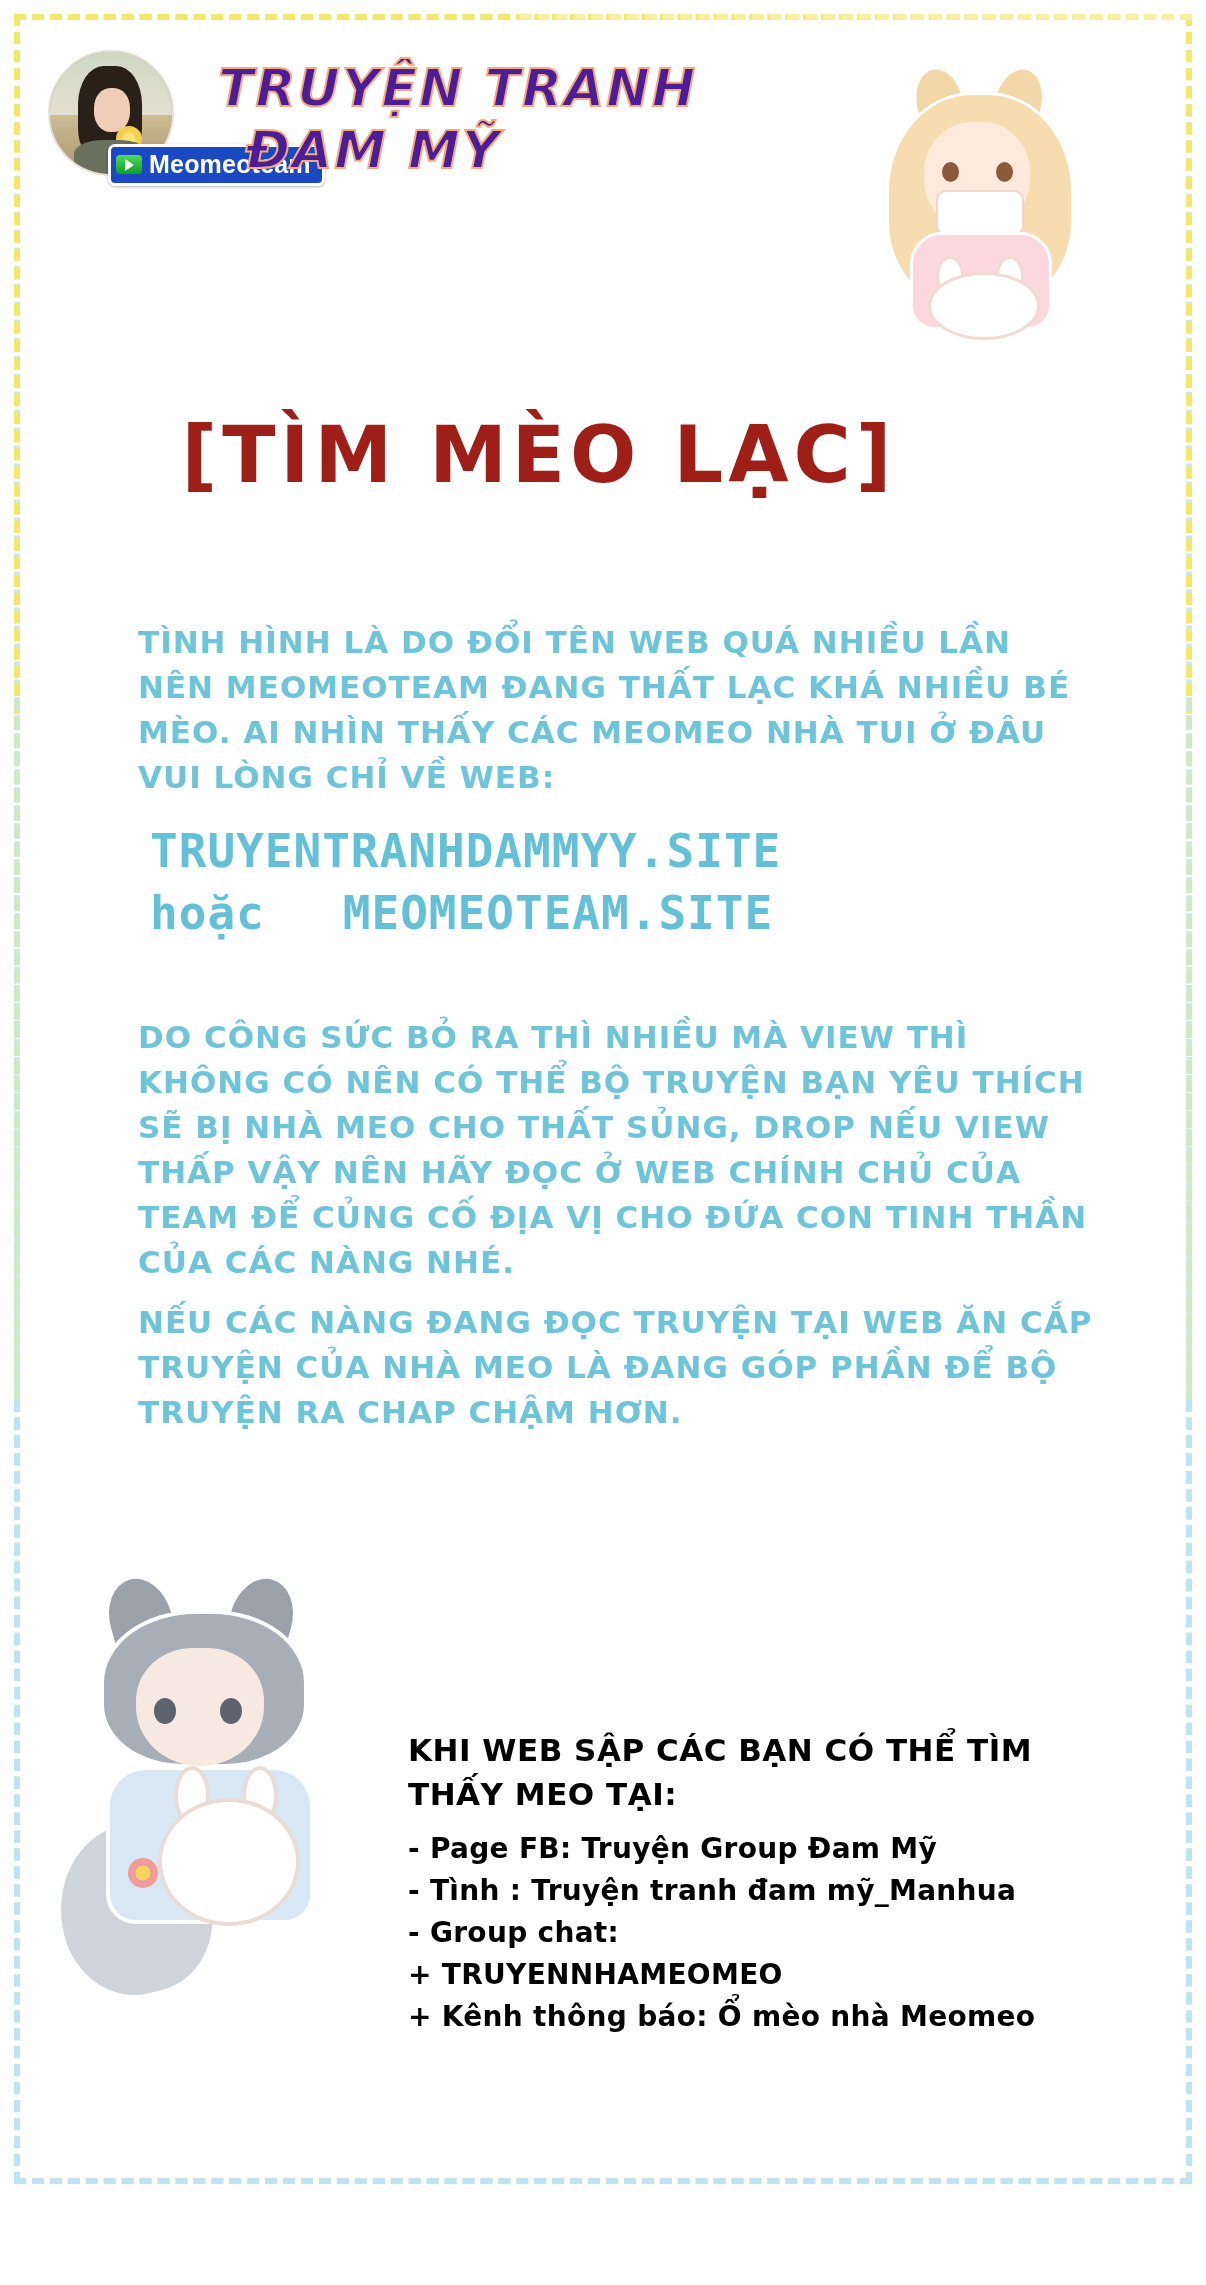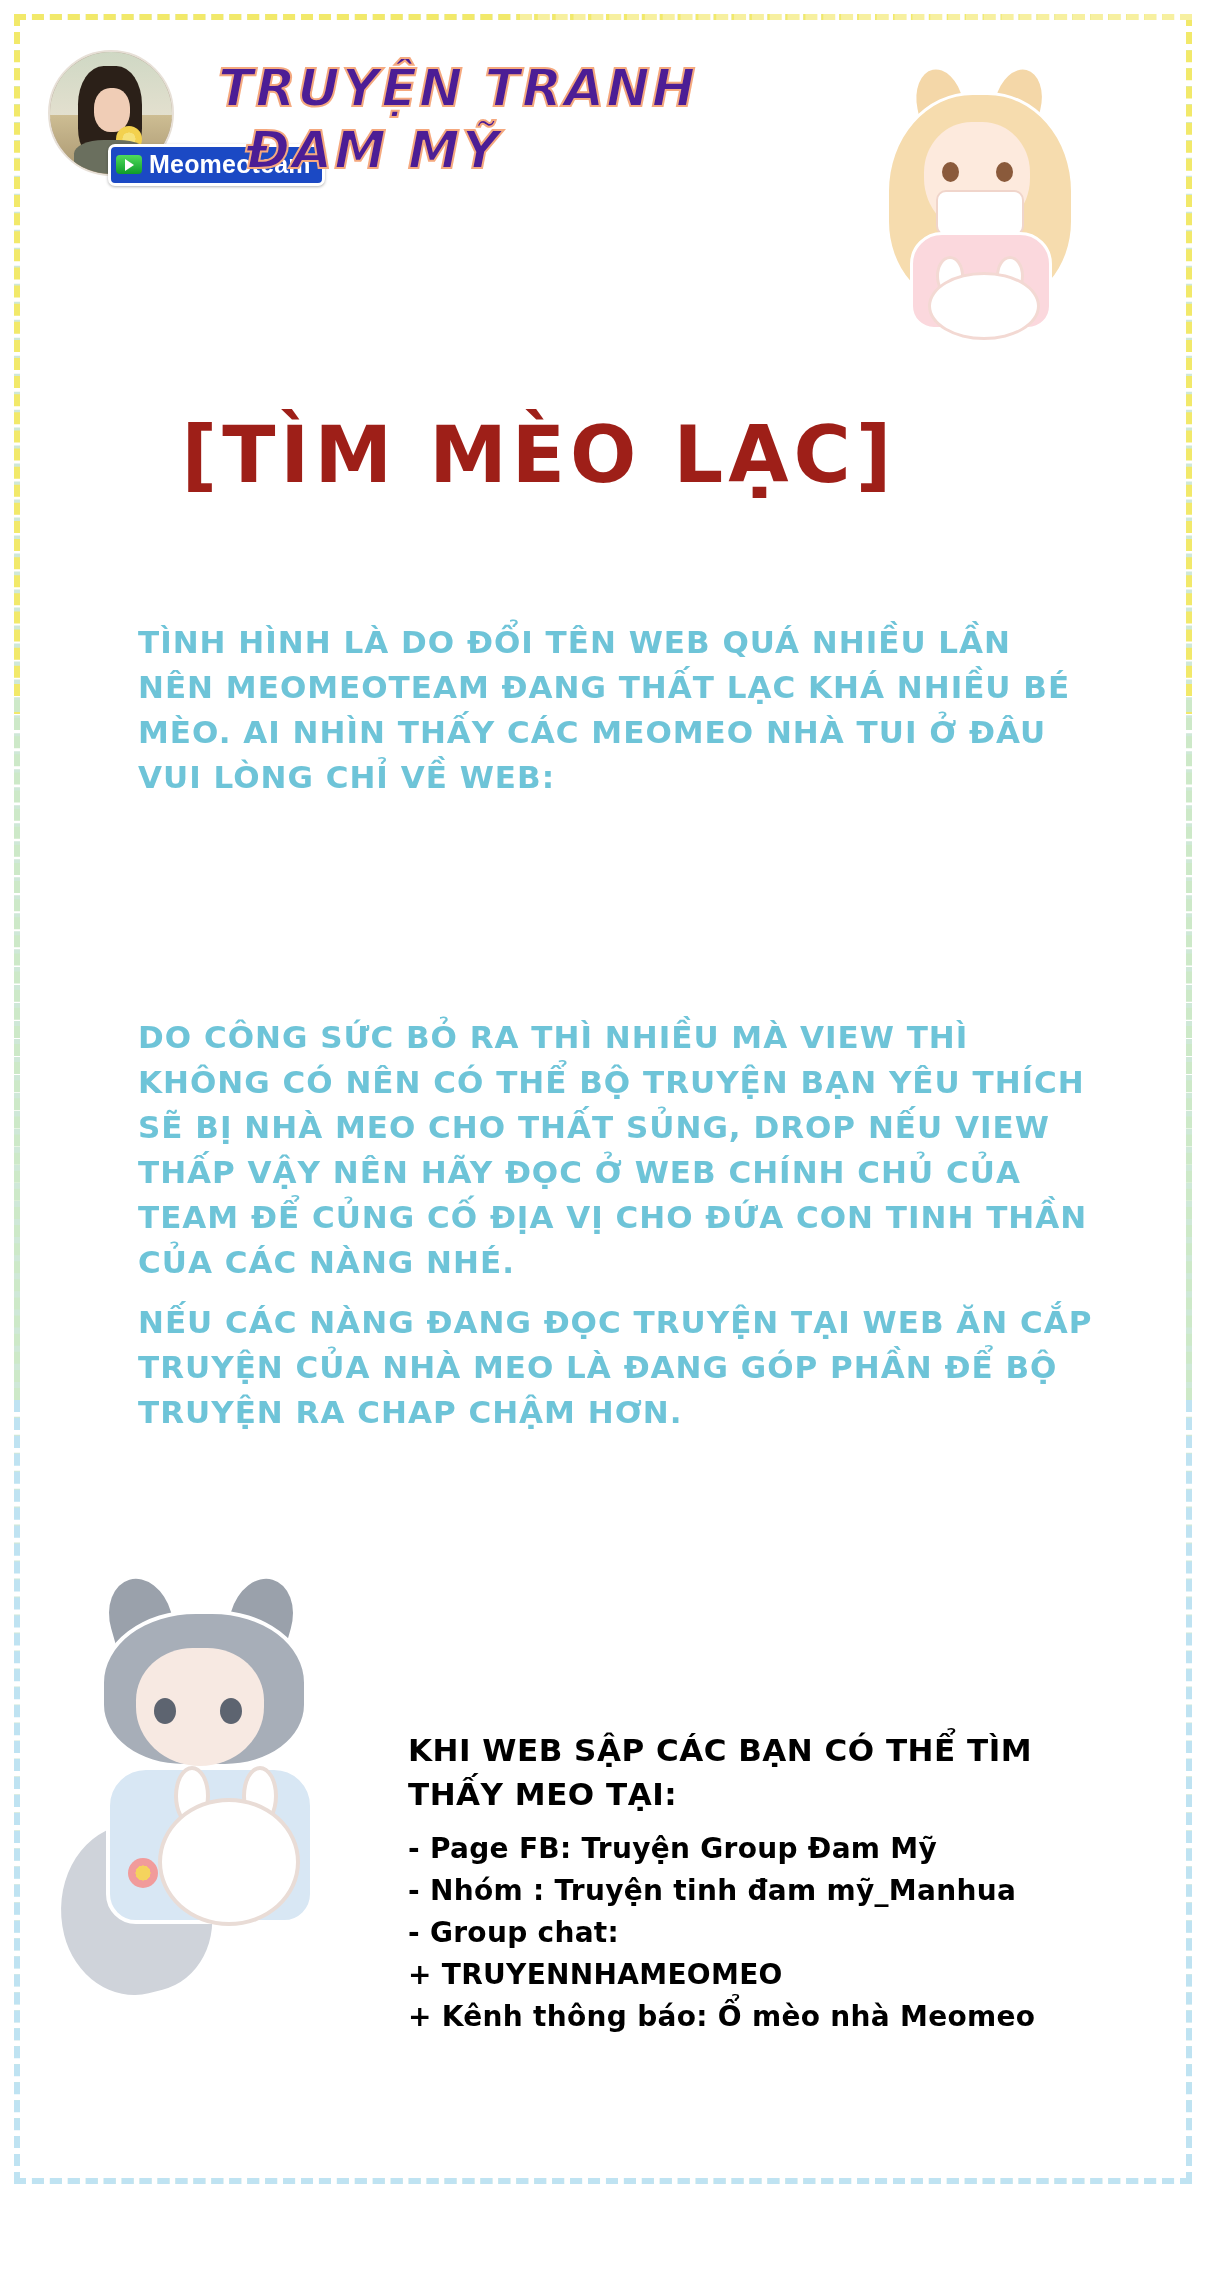--- a/index.html
+++ b/index.html
@@ -401,20 +401,27 @@
       <div class="plush-ear-l"></div>
       <div class="plush-ear-r"></div>
       <div class="plush"></div>
     </div>
   </div>
 
   <div class="main-title">[Tìm mèo lạc]</div>
 
   <div class="para para-1">Tình hình là do đổi tên web quá nhiều lần nên Meomeoteam đang thất lạc khá nhiều bé mèo. Ai nhìn thấy các Meomeo nhà tui ở đâu vui lòng chỉ về web:</div>
 
+  <div class="web-block">
+    <div class="web-line l1">truyentranhdammyy.site</div>
+    <div class="web-line l2">
+      <span class="hoac">hoặc</span>
+      <span class="site2">meomeoteam.site</span>
+    </div>
+  </div>
 
   <div class="para para-3">Do công sức bỏ ra thì nhiều mà view thì không có nên có thể bộ truyện bạn yêu thích sẽ bị nhà meo cho thất sủng, drop nếu view thấp vậy nên hãy đọc ở web chính chủ của team để củng cố địa vị cho đứa con tinh thần của các nàng nhé.</div>
   <div class="para para-4">Nếu các nàng đang đọc truyện tại web ăn cắp truyện của nhà meo là đang góp phần để bộ truyện ra chap chậm hơn.</div>
 
   <div class="wolf">
     <div class="tail"></div>
     <div class="ear-l"></div>
     <div class="ear-r"></div>
     <div class="hair"></div>
     <div class="face"></div>
@@ -423,19 +430,19 @@
     <div class="body"></div>
     <div class="bunny-ear-l"></div>
     <div class="bunny-ear-r"></div>
     <div class="bunny"></div>
     <div class="flower"></div>
   </div>
 
   <div class="contact">
     <div class="contact-title">Khi web sập các bạn có thể tìm thấy meo tại:</div>
     <div class="contact-item">- Page FB: Truyện Group Đam Mỹ</div>
-    <div class="contact-item">- Nhóm : Truyện tinh đam mỹ_Manhua</div>
+    <div class="contact-item">- Tình : Truyện tranh đam mỹ_Manhua</div>
     <div class="contact-item">- Group chat:</div>
     <div class="contact-item caps">+ TRUYENNHAMEOMEO</div>
     <div class="contact-item">+ Kênh thông báo: Ổ mèo nhà Meomeo</div>
   </div>
 
 </div>
 
 </body></html>

